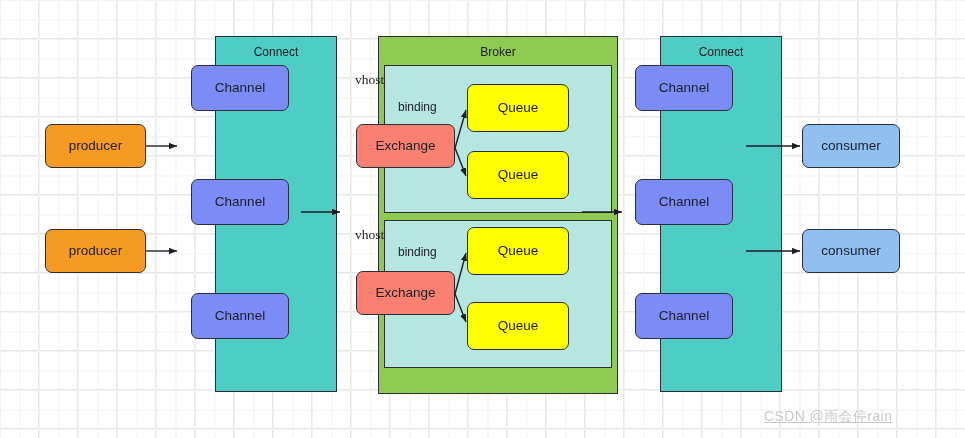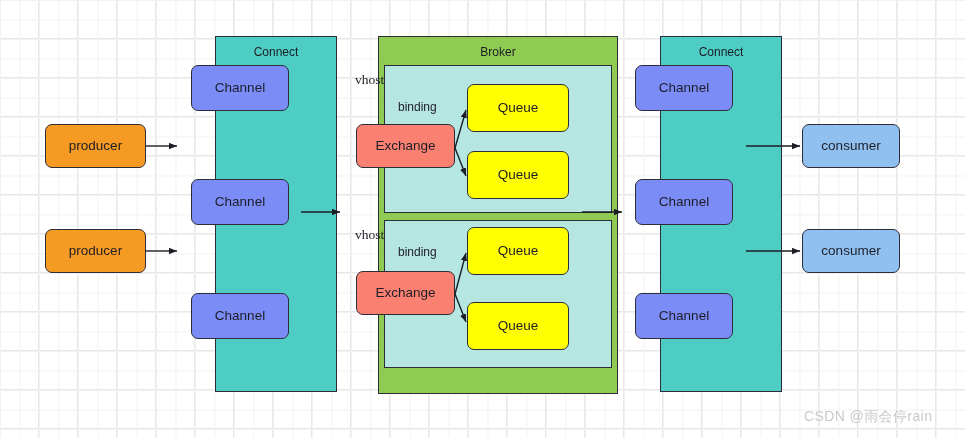--- a/index.html
+++ b/index.html
@@ -171,14 +171,14 @@
         <line x1="582" y1="212" x2="622" y2="212" marker-end="url(#ah)"></line>
         <line x1="746" y1="146" x2="800" y2="146" marker-end="url(#ah)"></line>
         <line x1="746" y1="251" x2="800" y2="251" marker-end="url(#ah)"></line>
         <line x1="455" y1="148" x2="466" y2="110" marker-end="url(#ah)"></line>
         <line x1="455" y1="148" x2="466" y2="176" marker-end="url(#ah)"></line>
         <line x1="455" y1="294" x2="466" y2="253" marker-end="url(#ah)"></line>
         <line x1="455" y1="294" x2="466" y2="322" marker-end="url(#ah)"></line>
       </g>
   </svg>
 
-  <div class="watermark" id="wm" style="left: 804px; top: 408px; color: rgb(201, 201, 201);">CSDN @雨会停rain</div>
+  <div class="watermark" id="wm" style="left: 764px; top: 408px; color: rgb(201, 201, 201); text-decoration: underline;">CSDN @雨会停rain</div>
 </div>
 
 </body></html>

